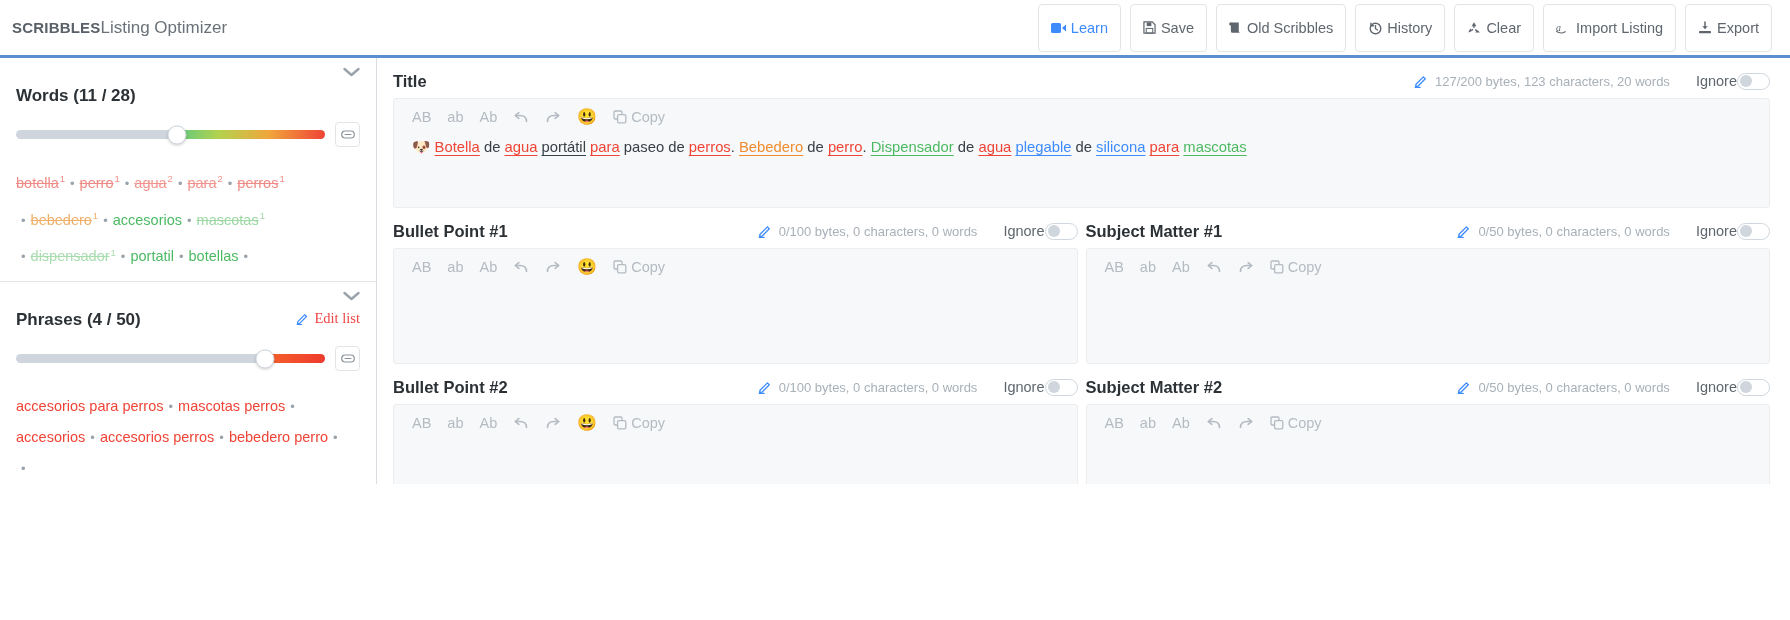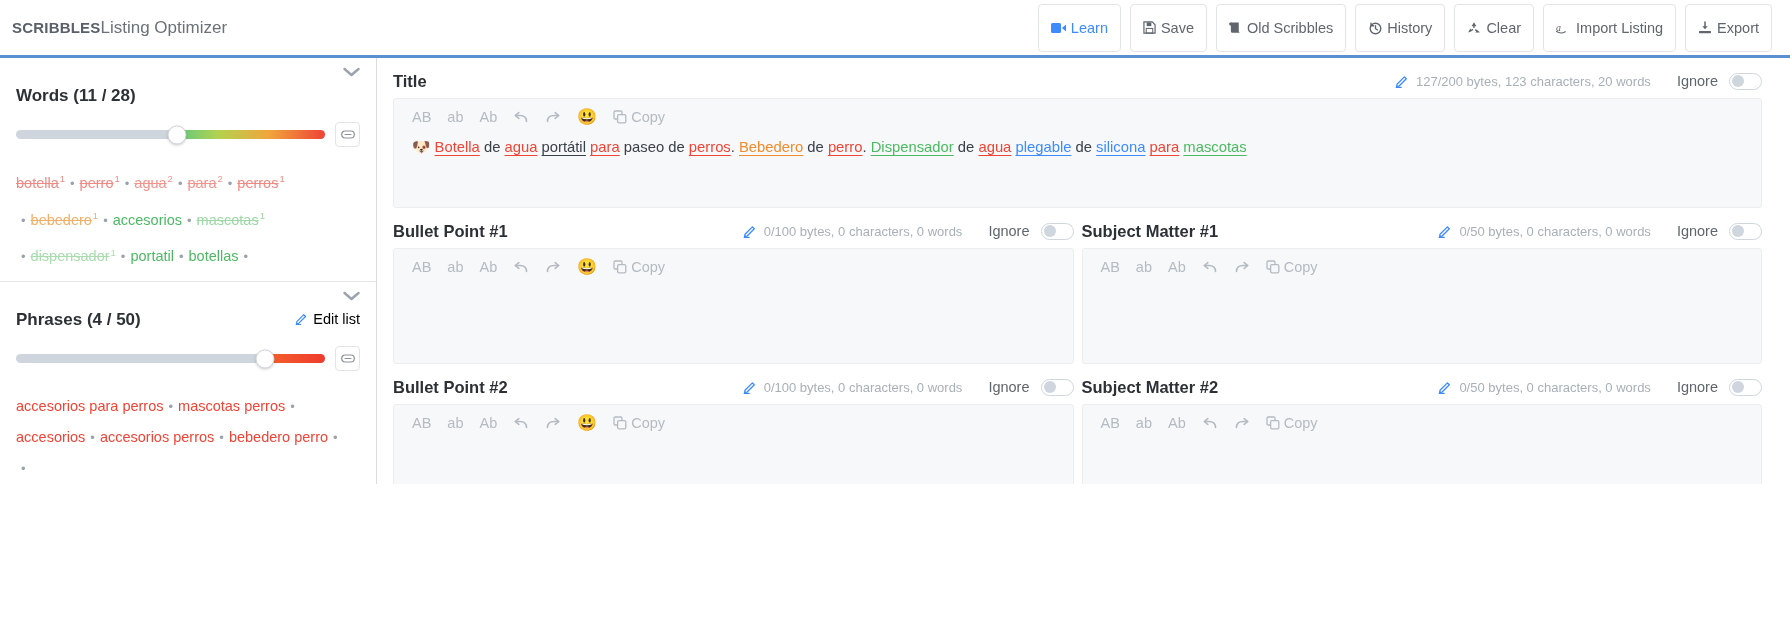--- a/index.html
+++ b/index.html
@@ -82,23 +82,24 @@
     line-height: 1;
   }
   .panel-head {
     display: flex; align-items: baseline;
     padding-top: 28px;
   }
   .panel-title { font-size: 17px; font-weight: bold; color: #2c3136; }
   .edit-list {
     margin-left: auto;
     font-size: 14.5px;
-    color: #000000;
+    color: #ef4444;
     display: inline-flex; align-items: center; gap: 5px;
     cursor: pointer;
+    font-family: Liberation Serif, serif;
   }
   .edit-list .pencil { display: inline-flex; }
 
   .slider-row {
     display: flex; align-items: center; gap: 10px;
     margin-top: 16px;
   }
   .slider {
     position: relative;
     flex: 1;
@@ -161,42 +162,42 @@
   }
   .kw-sep { color: #9aa3ac; padding: 0 5px; font-size: 13px; }
 
   .ph-list { margin-top: 20px; font-size: 14.5px; line-height: 31px; }
   .ph { white-space: nowrap; cursor: pointer; }
 
   
   .main {
     flex: 1;
     background: #fff;
-    padding: 0 12px 0 0;
+    padding: 0 4px 0 0;
     overflow: hidden;
     position: relative;
   }
   .main-inner { display: flex; flex-direction: column; }
 
   .card { padding: 0 16px 0 16px; }
   .card-head {
     display: flex; align-items: center;
     height: 40px;
     padding-top: 6px;
   }
   .card-title { font-size: 16.5px; font-weight: bold; color: #2c3136; }
   .counter {
     margin-left: auto;
     display: inline-flex; align-items: center; gap: 7px;
     font-size: 13px;
     color: #a8b0b8;
   }
   .counter .pencil { color: #3d8bfd; display: inline-flex; cursor: pointer; }
   .ignore-wrap {
-    display: inline-flex; align-items: center; gap: 11px;
+    display: inline-flex; align-items: center; 
     margin-left: 26px;
   }
   .ignore-label { font-size: 14.5px; color: #5f666e; }
   .toggle {
     width: 33px; height: 17px;
     border-radius: 9px;
     background: #fff;
     border: 1px solid #cfd6dd;
     position: relative;
     cursor: pointer;

